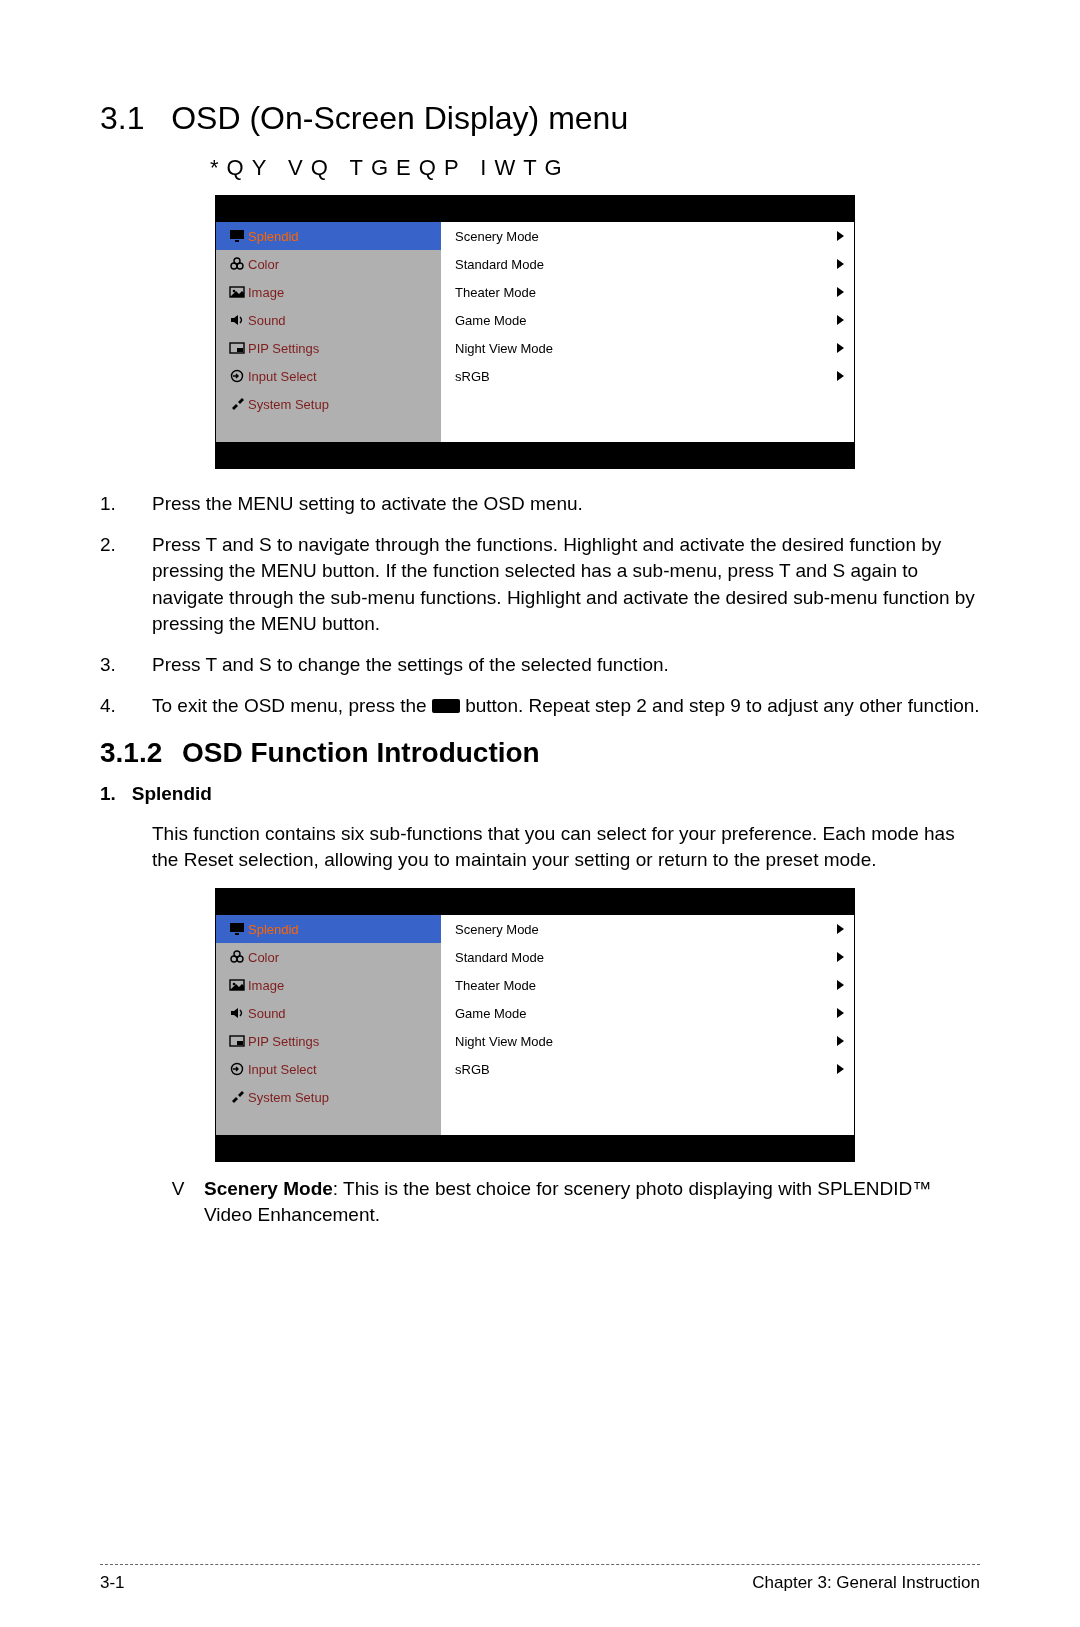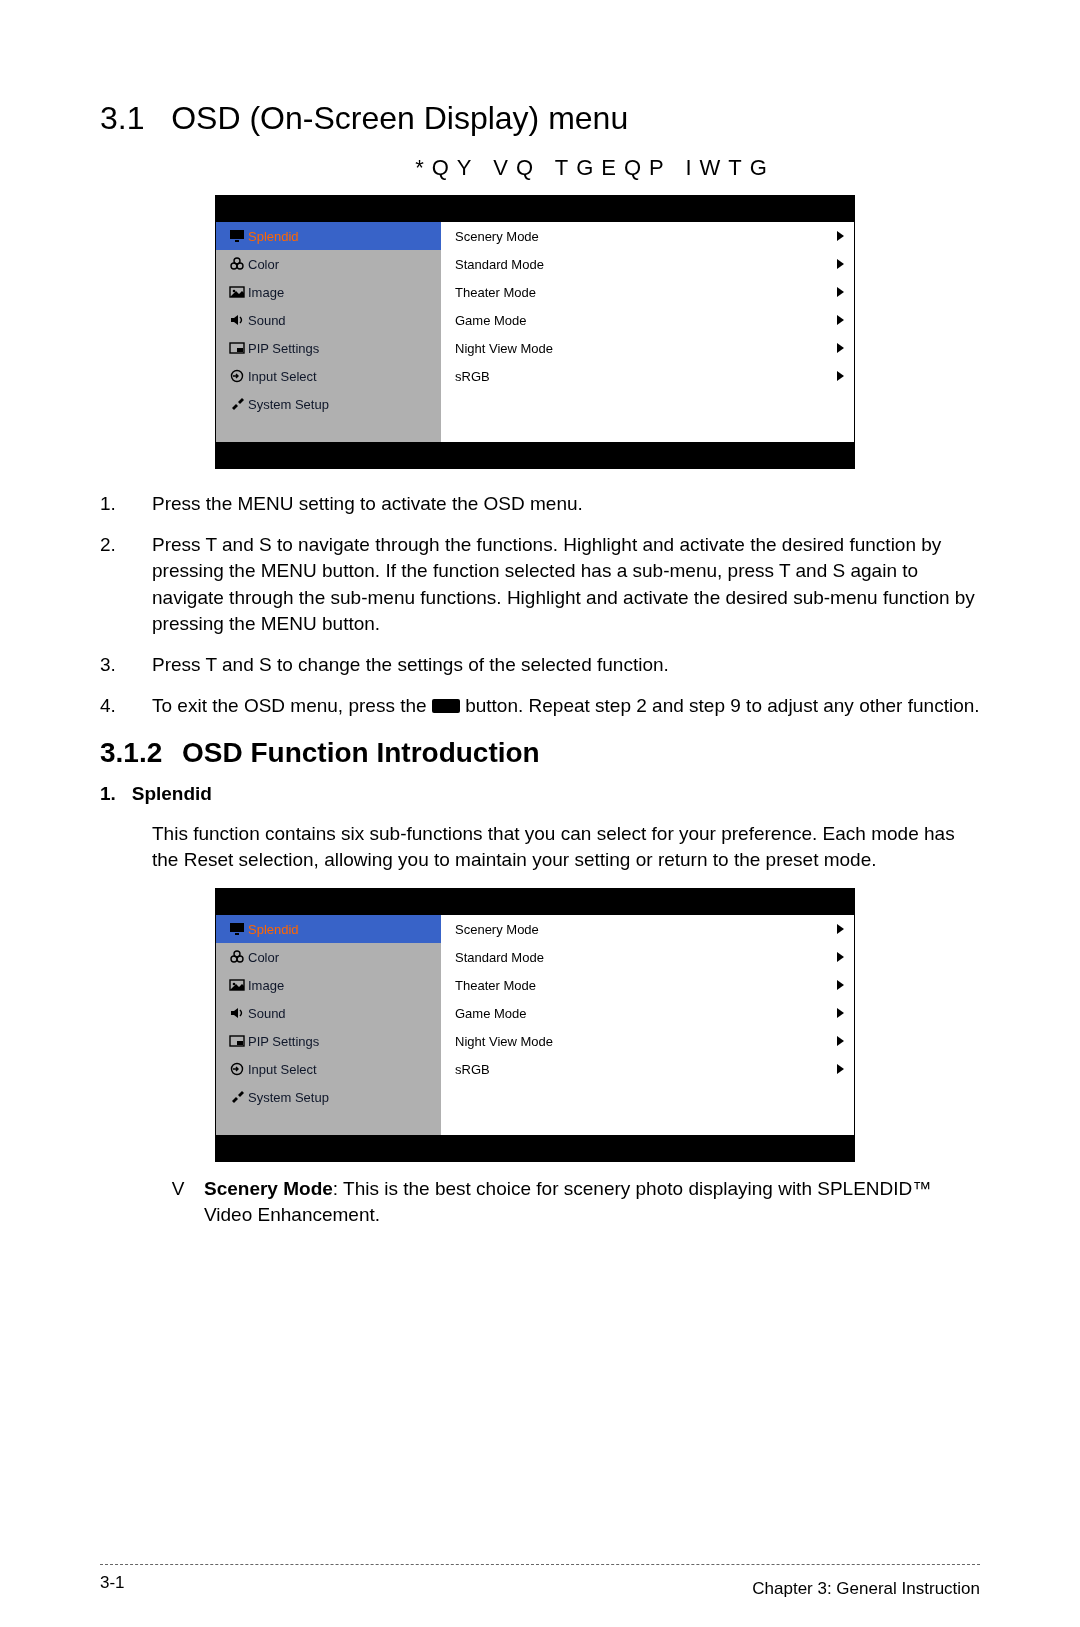--- a/index.html
+++ b/index.html
@@ -17,21 +17,20 @@
     font-size: 32px;
     font-weight: normal;
     margin-bottom: 18px;
   }
   .section-sub {
     font-family: Verdana, Arial, sans-serif;
     font-size: 22px;
     letter-spacing: 8px;
     margin-left: 110px;
     margin-bottom: 14px;
-    text-align: center;
   }
   .osd-panel {
     width: 640px;
     margin-left: 115px;
     border: 1px solid #000;
     background: #b0b0b0;
     font-size: 13px;
   }
   .osd-top {
     height: 26px;
@@ -47,21 +46,21 @@
   }
   .osd-right {
     flex: 1;
     background: #fff;
   }
   .osd-item {
     display: flex;
     align-items: center;
     height: 28px;
     padding: 0 8px 0 10px;
-    color: #0f172a;
+    color: #7f1d1d;
   }
   .osd-item.selected {
     background: #3863c8;
     color: #ff6600;
   }
   .osd-item-icon {
     width: 22px;
     display: inline-flex;
     align-items: center;
     justify-content: center;
@@ -137,21 +136,21 @@
   }
   .footer-left {
     position: absolute;
     left: 100px;
     bottom: 34px;
     font-size: 17px;
   }
   .footer-right {
     position: absolute;
     right: 100px;
-    bottom: 28px;
+    bottom: 34px;
     font-size: 17px;
   }
   .chev {
     display: inline-block;
     width: 0; height: 0;
     border-top: 5px solid transparent;
     border-bottom: 5px solid transparent;
     border-left: 7px solid #000;
   }
   svg { display: block; }

